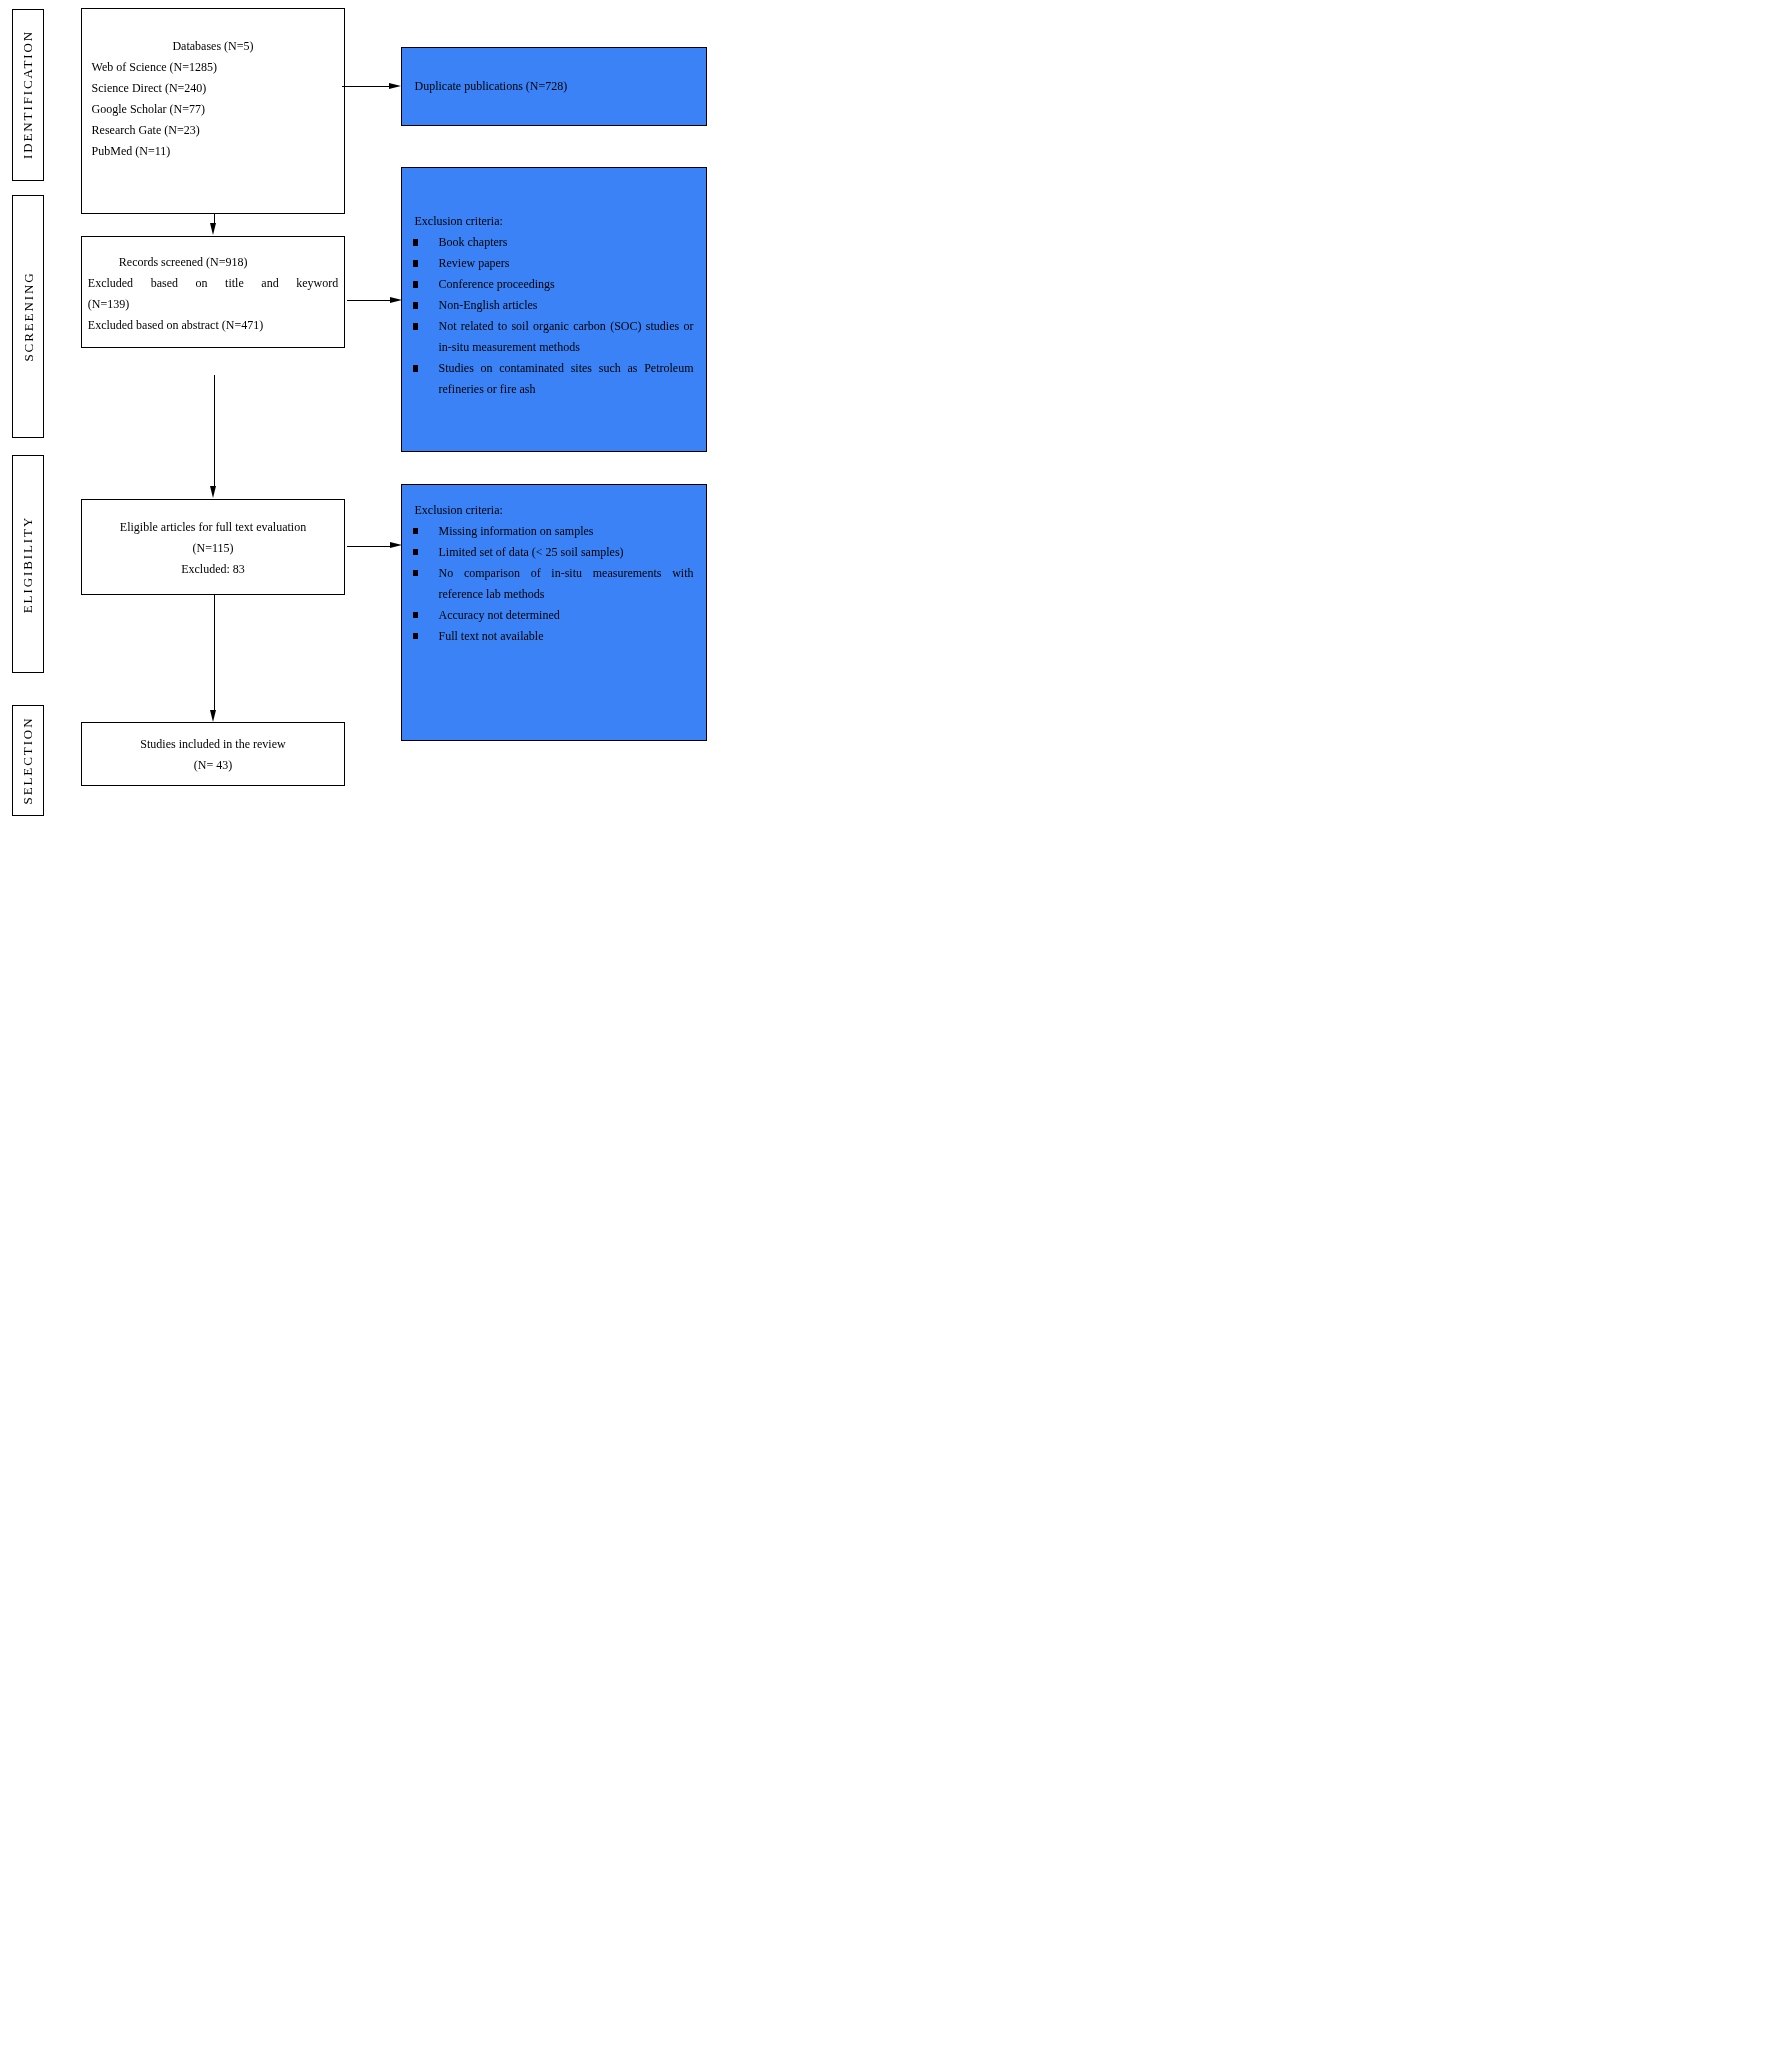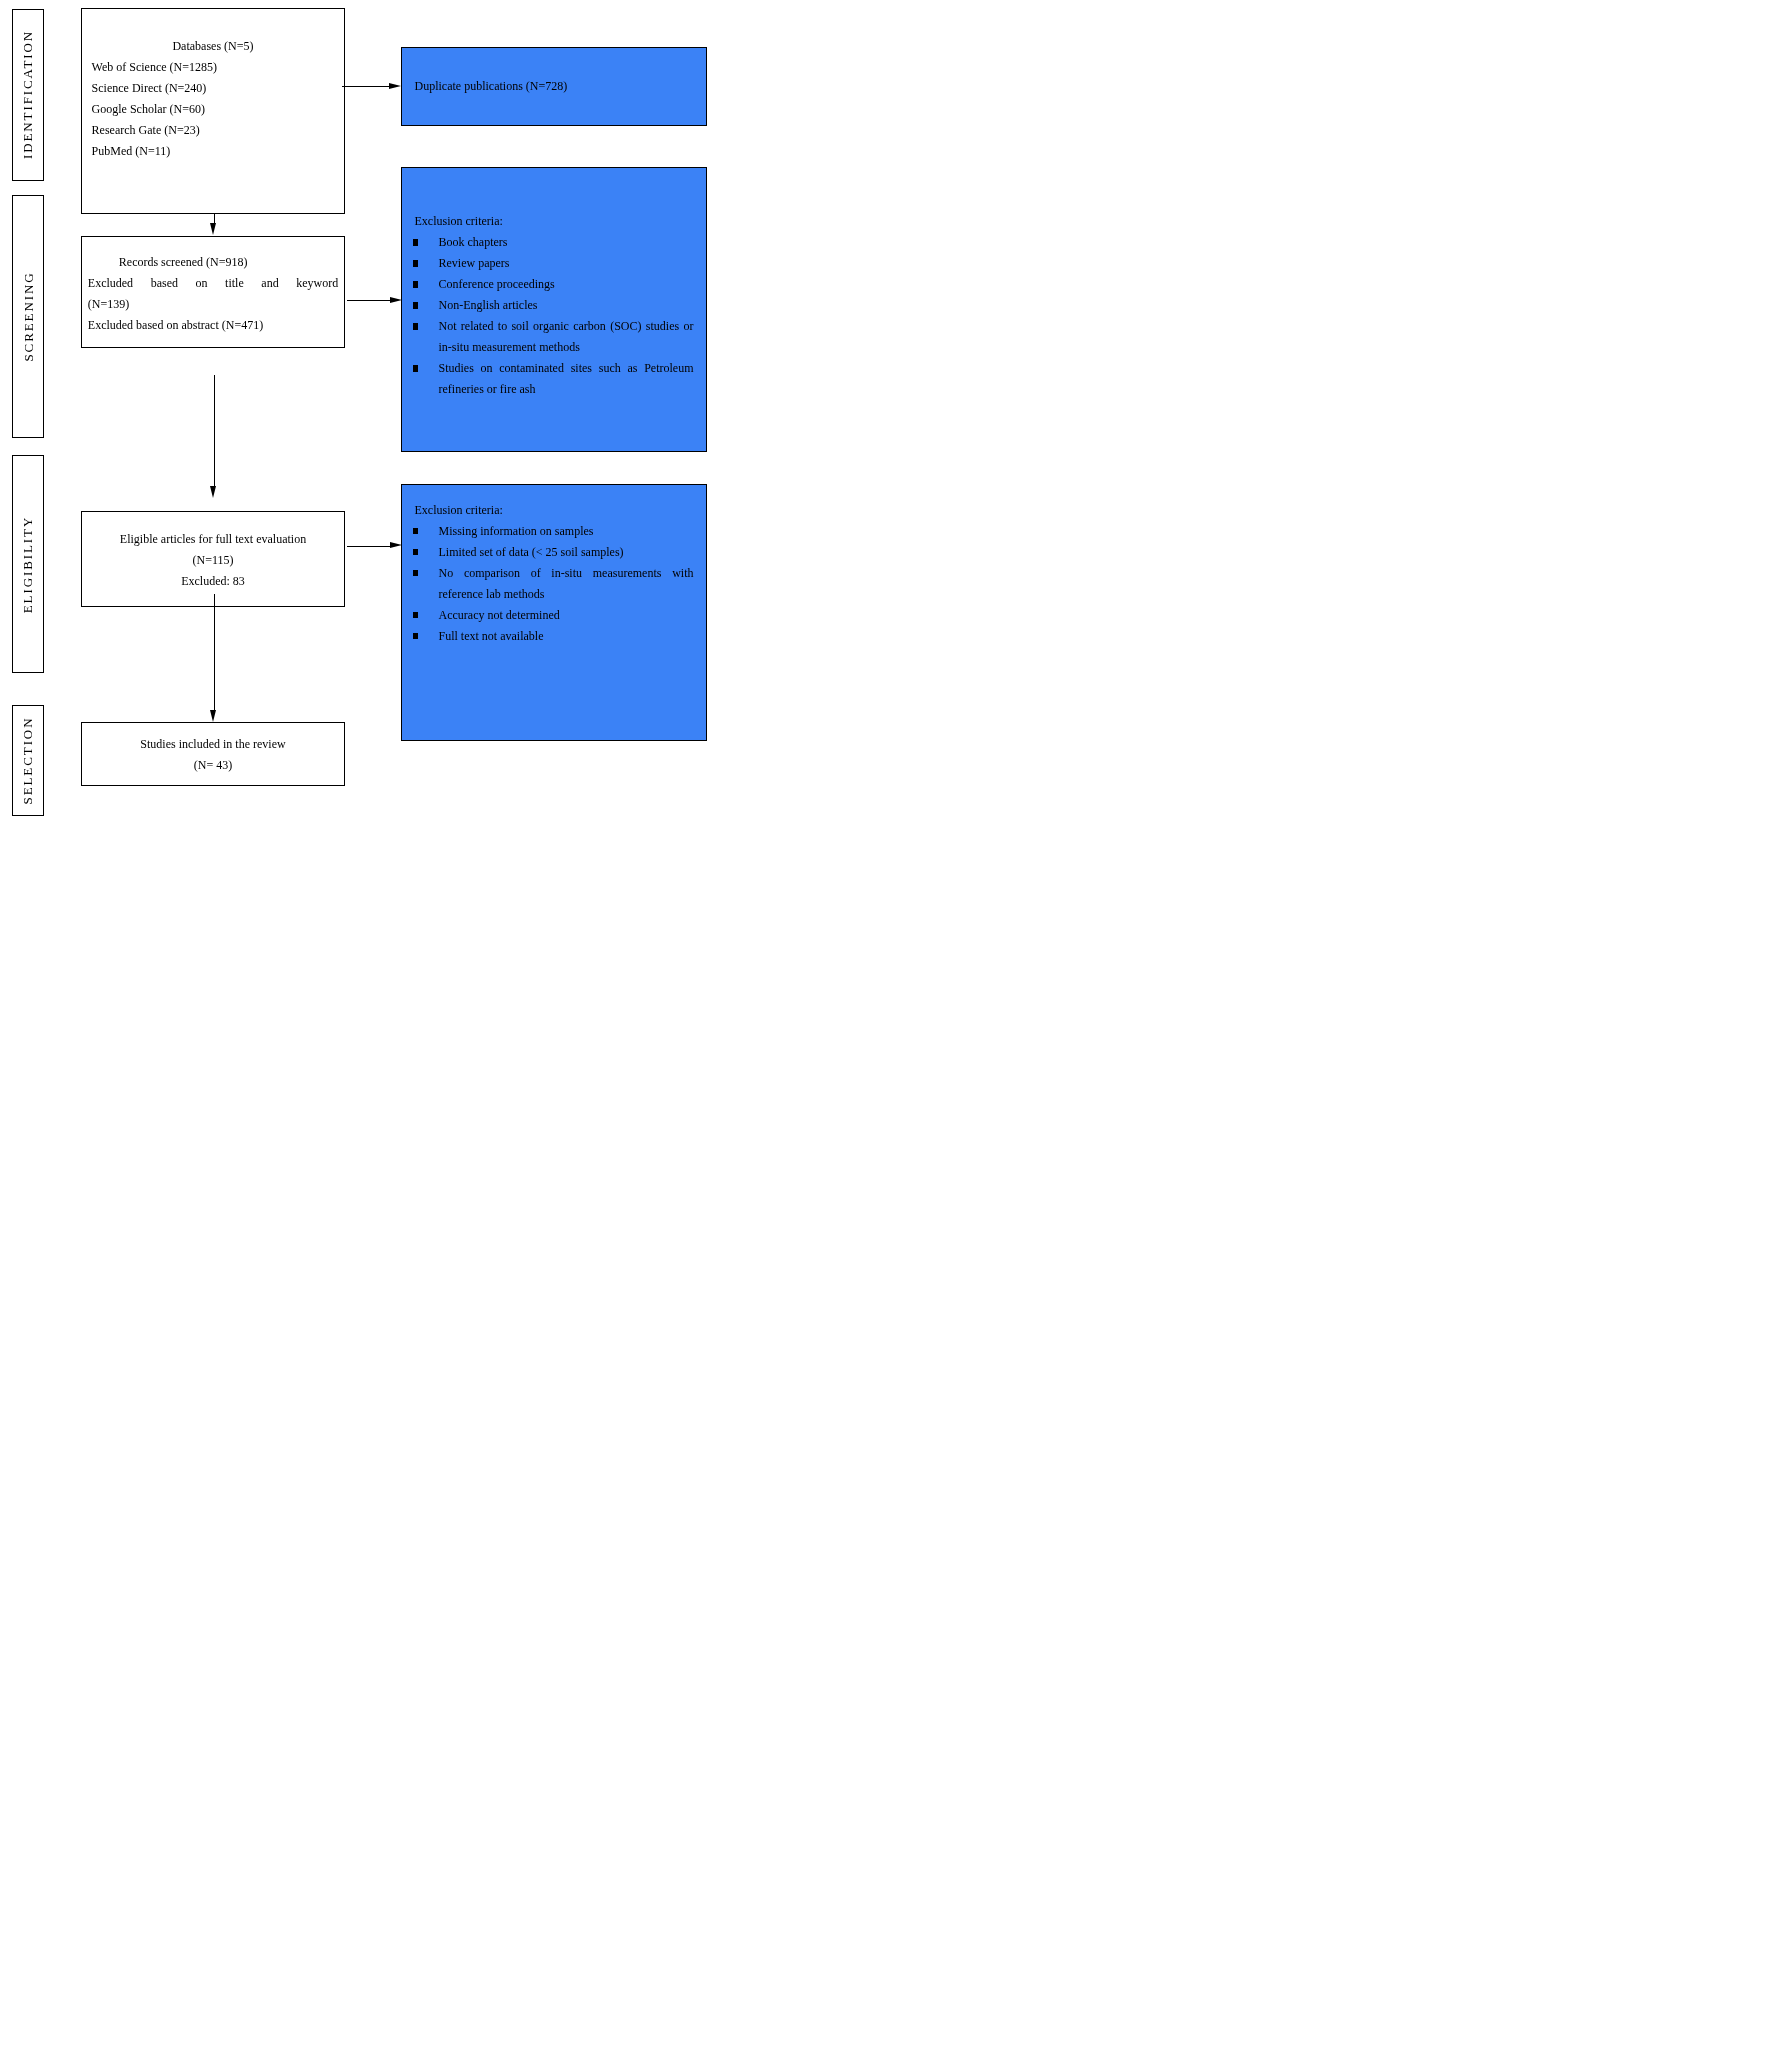--- a/index.html
+++ b/index.html
@@ -30,21 +30,21 @@
   .vb-elig{top:455px;height:218px;}
   .vb-select{top:705px;height:111px;}
   
   .mbox{
     position:absolute;left:81px;width:264px;
     border:1.9px solid #000;background:#fff;
     box-sizing:border-box;
   }
   .b-db{top:7.7px;height:206px;padding:27px 9.6px 0 9.6px;}
   .b-rec{top:236px;height:112px;padding:15.4px 5.8px 0 5.8px;}
-  .b-eli{top:511px;height:96px;padding:17.4px 5.8px 0 5.8px;text-align:center;}
+  .b-eli{top:499px;height:96px;padding:17.4px 5.8px 0 5.8px;text-align:center;}
   .b-stu{top:722px;height:64px;padding:10.6px 5.8px 0 5.8px;text-align:center;}
   
   .rbox{
     position:absolute;left:401px;width:306px;
     border:1.4px solid #000;background:#3b82f6;
     box-sizing:border-box;
   }
   .b-dup{top:47px;height:79px;display:flex;align-items:center;padding:0 9.6px 0 12.5px;}
   .b-ex1{top:167px;height:285px;padding:43px 12.5px 0 12.5px;}
   .b-ex2{top:484px;height:257px;padding:14.5px 12.5px 0 12.5px;}
@@ -106,21 +106,21 @@
     <span class="vtext">ELIGIBILITY</span>
   </div>
   <div class="vbox vb-select">
     <span class="vtext">SELECTION</span>
   </div>
 
   <div class="mbox b-db">
     <div class="center">Databases (N=5)</div>
     <div class="line">Web of Science (N=1285)</div>
     <div class="line">Science Direct (N=240)</div>
-    <div class="line">Google Scholar (N=60)</div>
+    <div class="line">Google Scholar (N=77)</div>
     <div class="line">Research Gate (N=23)</div>
     <div class="line">PubMed (N=11)</div>
   </div>
 
   <div class="mbox b-rec">
     <div class="indent1">Records screened (N=918)</div>
     <div class="justify-full">Excluded based on title and keyword</div>
     <div class="line">(N=139)</div>
     <div class="line">Excluded based on abstract (N=471)</div>
   </div>

